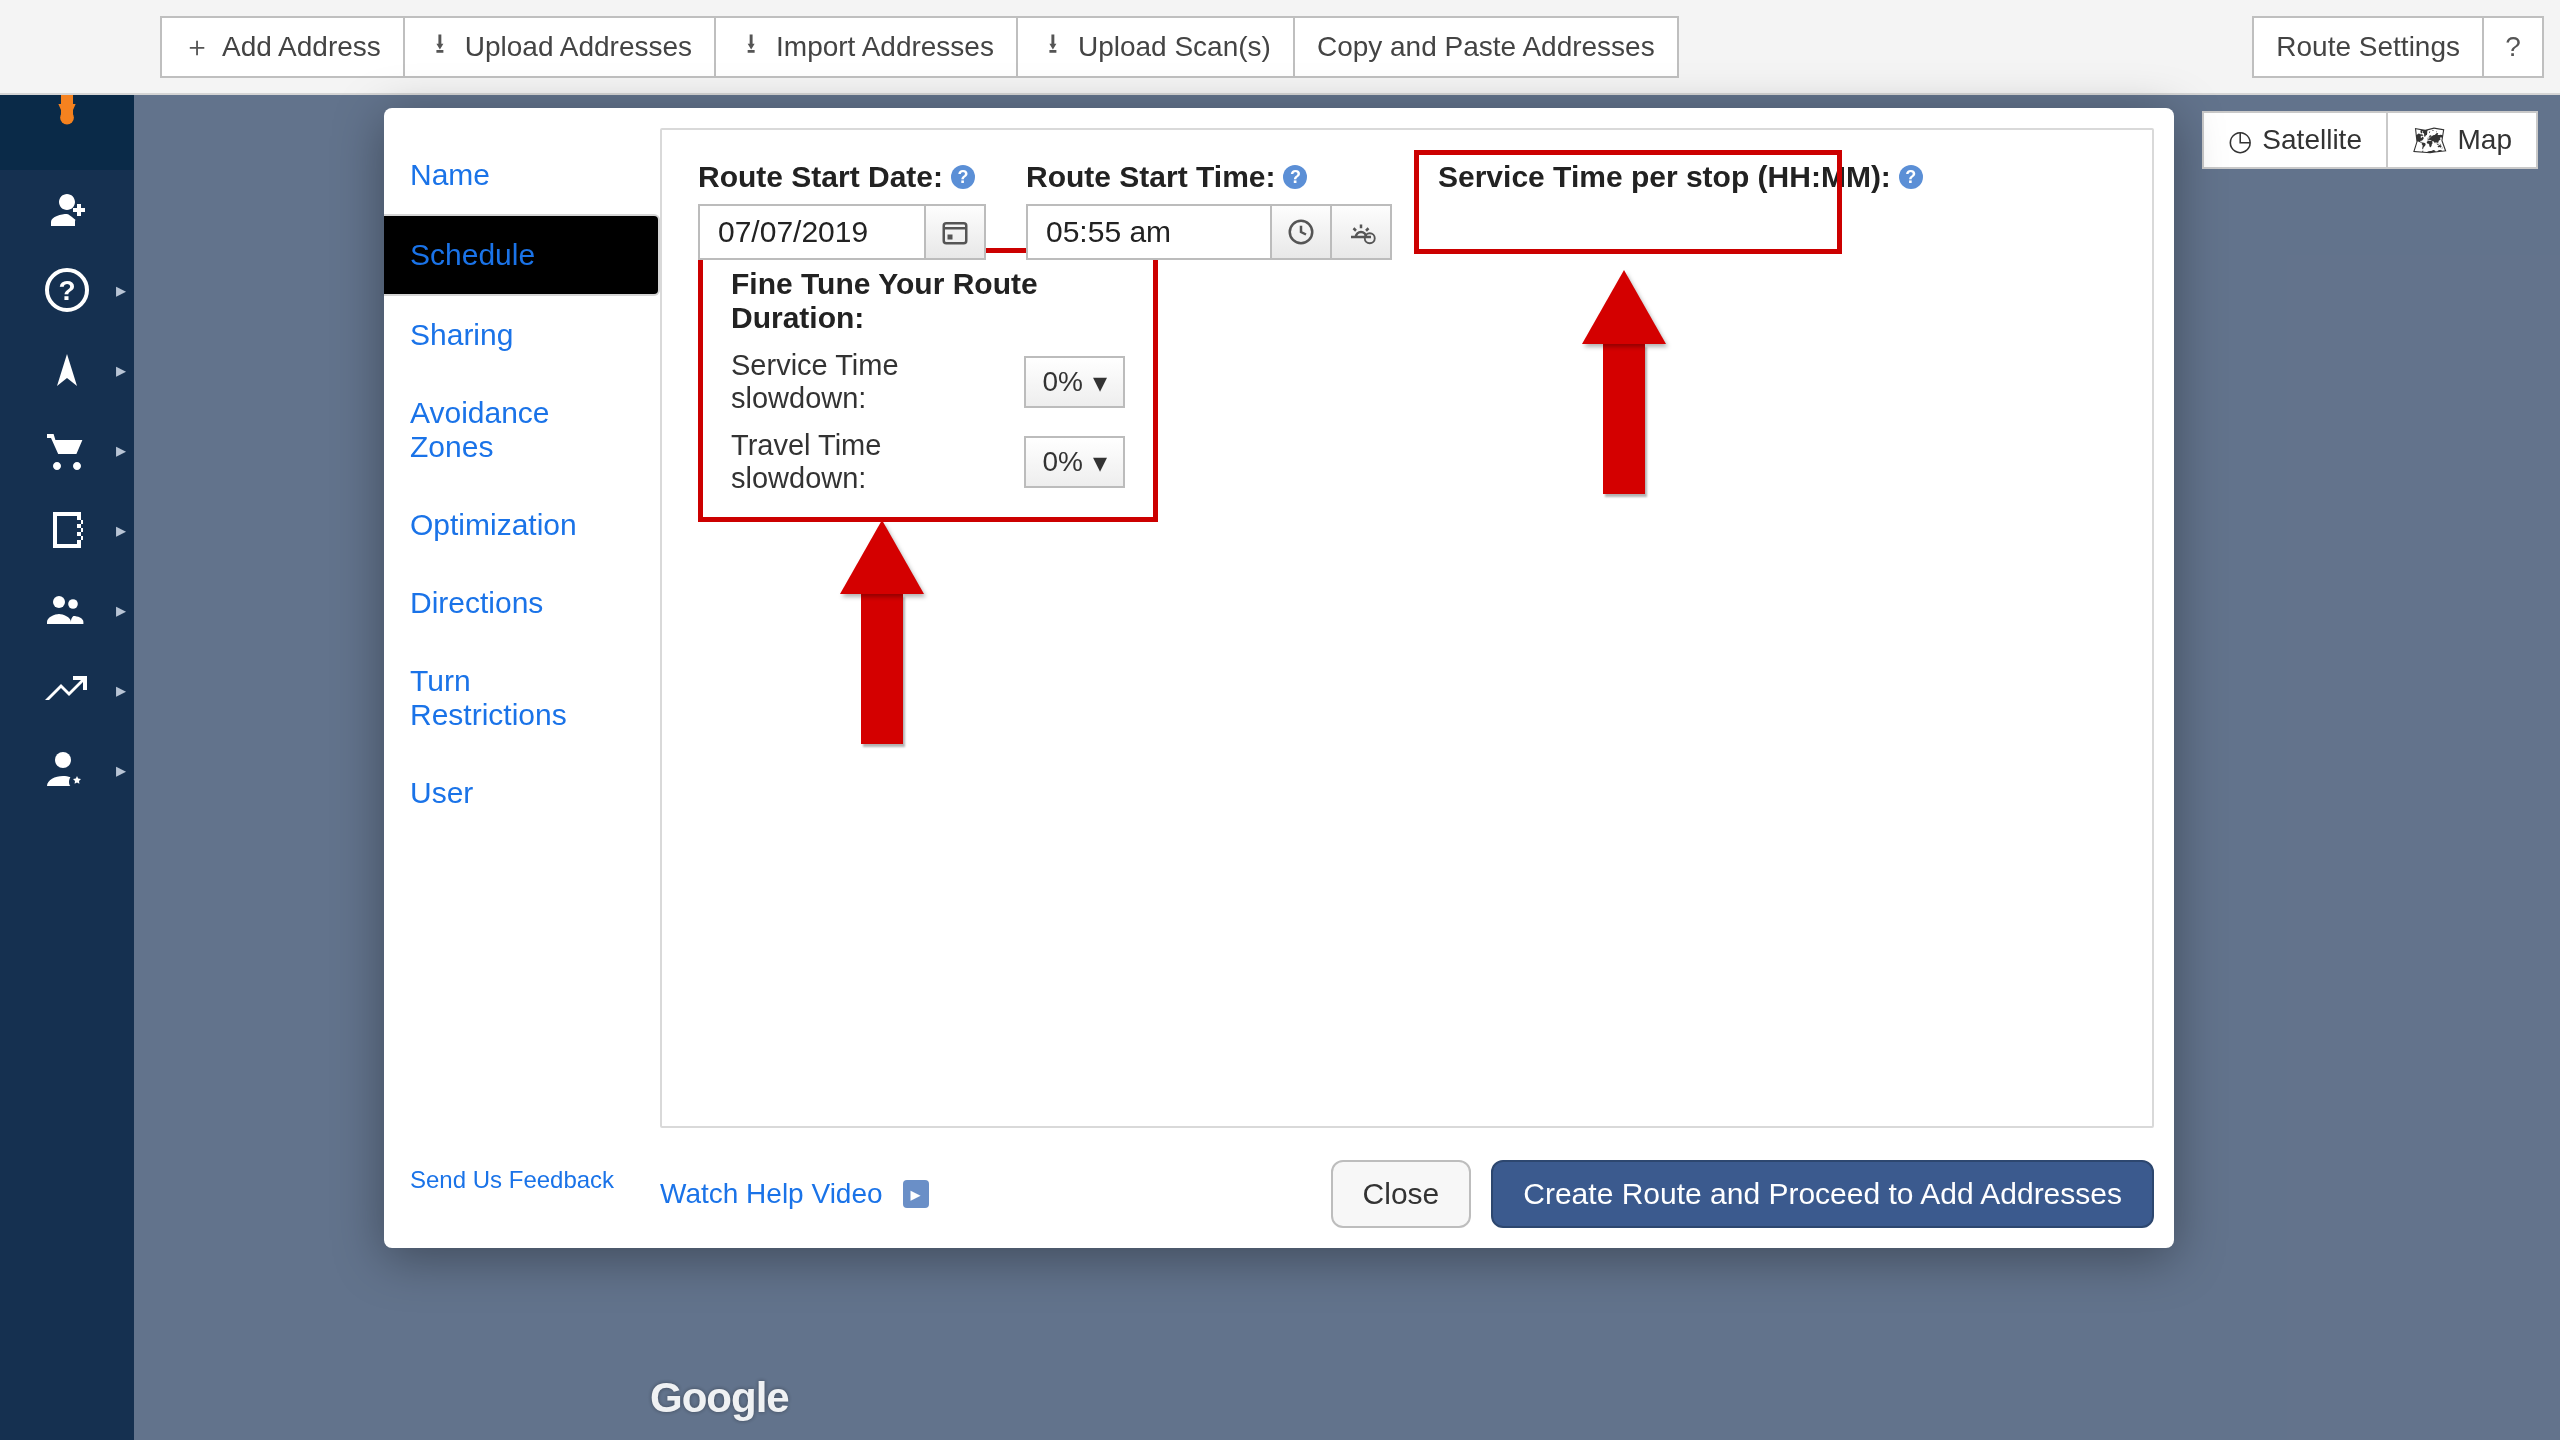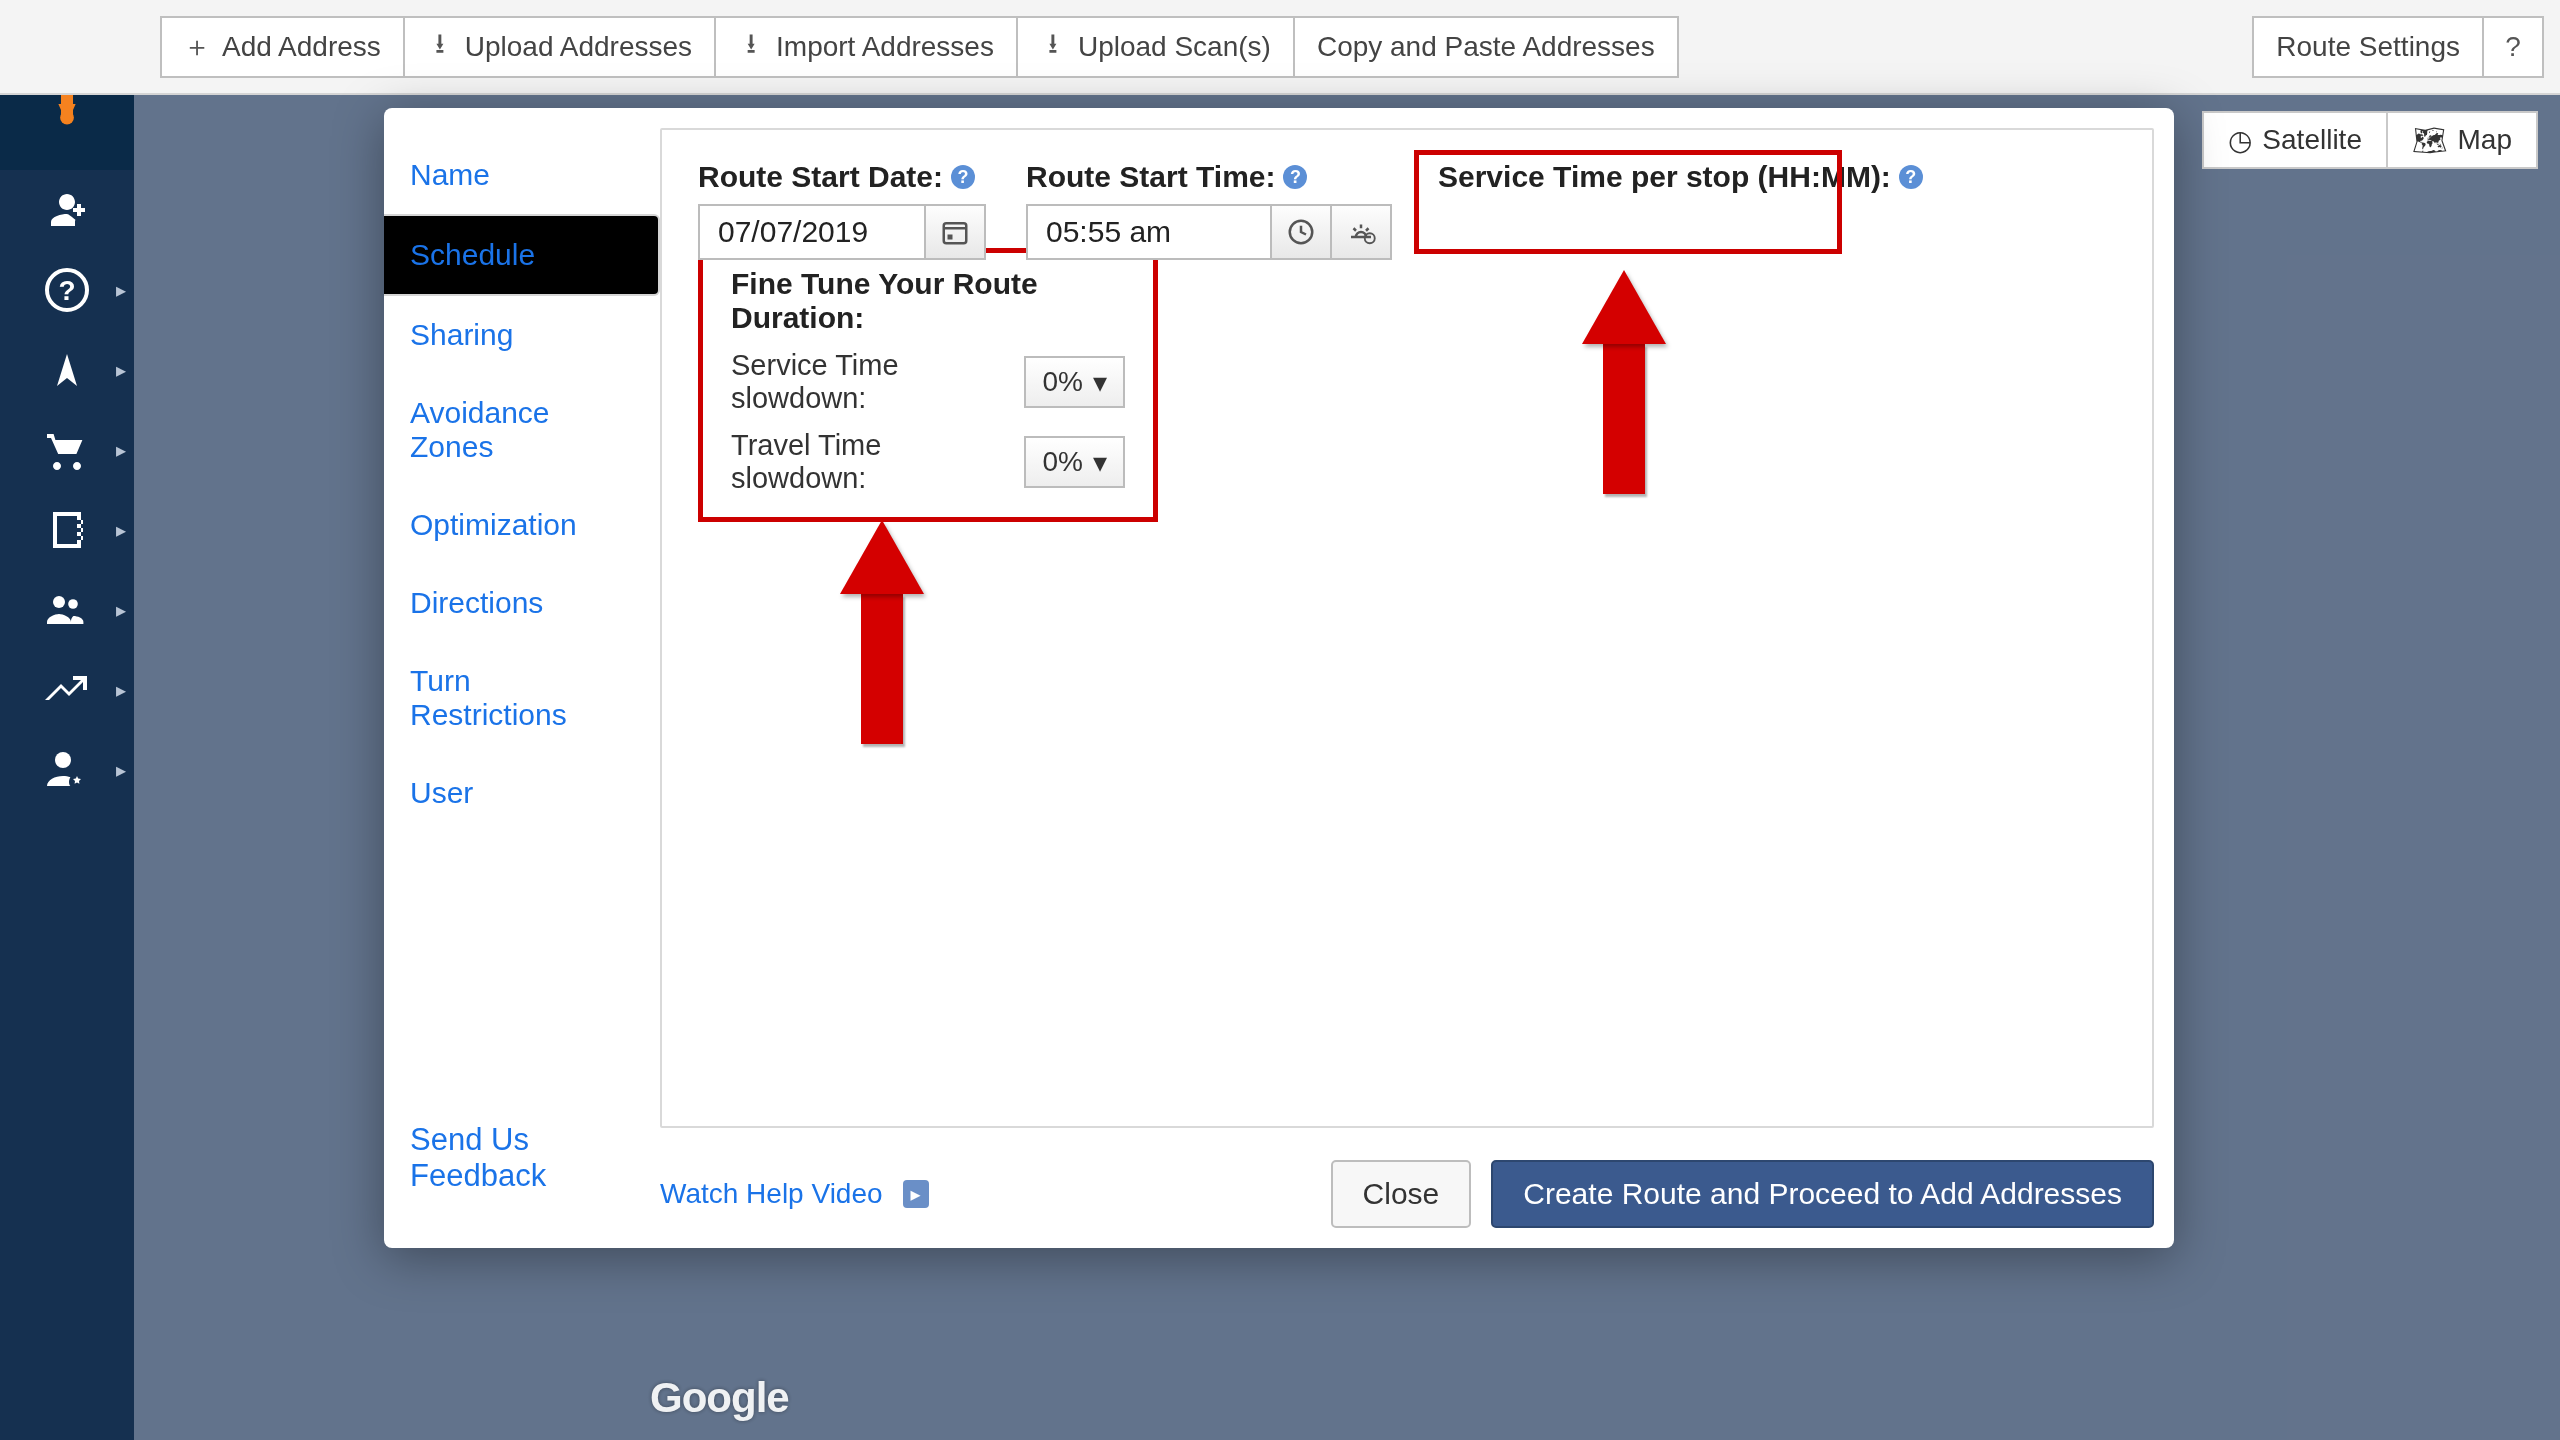--- a/index.html
+++ b/index.html
@@ -110,21 +110,21 @@
   color:#1a73e8;
   border:2px solid #d5d5d5;
   border-left:none;
   border-radius:0 6px 6px 0;
   background:#000000;
 }
 .modal-left-bottom {
   margin-top:auto;
   padding:26px;
 }
-.feedback-link { color:#1a73e8; font-size:31px; cursor:pointer; }
+.feedback-link { color:#1a73e8; font-size:24px; cursor:pointer; }
 
 .modal-main {
   flex:1;
   position:relative;
   border:2px solid #d9d9d9;
   border-radius:2px;
   margin:20px 20px 120px 0;
   padding:30px 36px;
 }
 .row { display:flex; gap:40px; margin-bottom:28px; }
@@ -177,21 +177,21 @@
   width:42px;height:150px;background:#d40000;margin:0 auto;
   box-shadow:2px 3px 2px rgba(0,0,0,0.3);
 }
 
 .modal-footer {
   position:absolute; left:276px; right:20px; bottom:20px;
   display:flex; align-items:center; gap:20px;
 }
 .help-video { color:#1a73e8; font-size:28px; display:flex; align-items:center; gap:20px; cursor:pointer; }
 .btn {
-  height:68px; padding:0 30px; font-size:30px; border-radius:5px; cursor:pointer;
+  height:68px; padding:0 30px; font-size:30px; border-radius:12px; cursor:pointer;
   display:flex; align-items:center;
 }
 .btn-close { background:#f7f7f7; border:2px solid #bdbdbd; color:#333; margin-left:auto; }
 .btn-primary { background:#3b5a8e; border:2px solid #2d476f; color:#fff; }
 
 .google-wm {
   position:absolute; bottom:18px; left:650px;
   font-size:42px; color:#fff; font-weight:600;
   text-shadow:0 0 4px rgba(0,0,0,0.4);
   letter-spacing:-1px;

